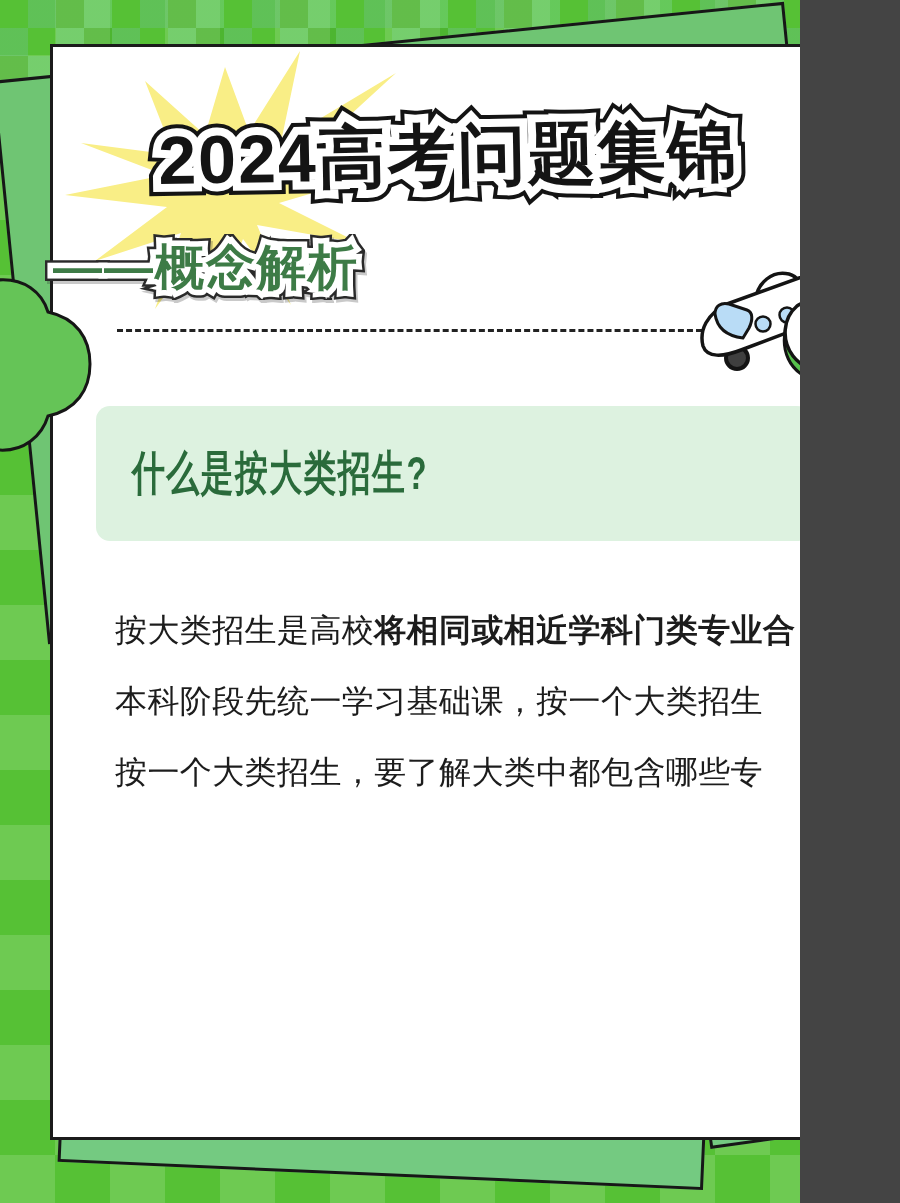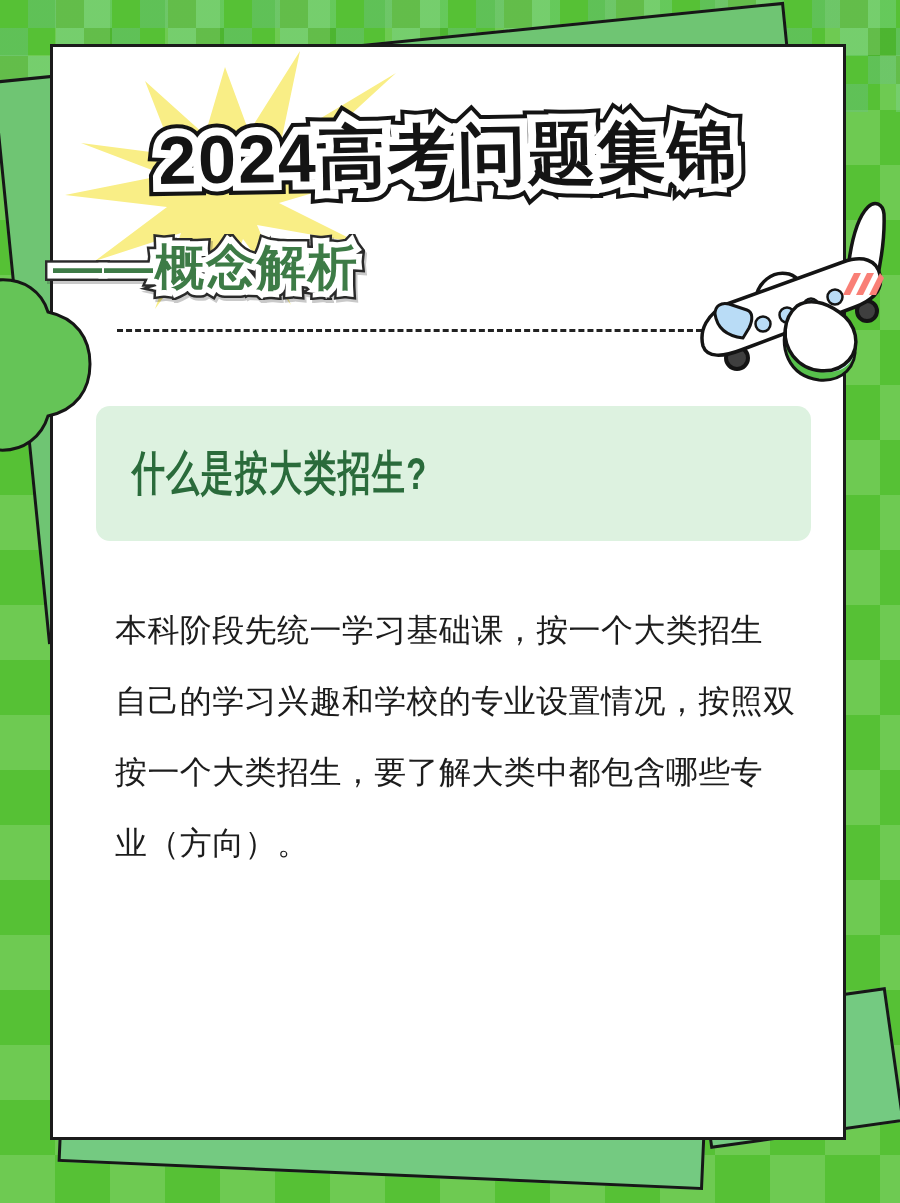--- a/index.html
+++ b/index.html
@@ -2,21 +2,21 @@
 <html style="--background-green: #56c135; --backdrop-green: #6fc573; --backdrop-green-2: #74ca81; --card-bg: #ffffff; --card-border: #1b1b1b; --title-color: #141414; --subtitle-green: #3d7b46; --starburst-yellow: #f9ee86; --heading-green: #2a6b3b; --heading-bg: #ddf2e0; --body-text: #1c1c1c; --plane-red: #f97f76; --plane-window-blue: #b9dcf6; --plane-wing-green: #57c14c; --puzzle-tab-green: #65c457;"><head>
 <meta charset="utf-8">
 <style>
   html,body{margin:0;padding:0;}
   body{
     font-family:"Liberation Sans","DejaVu Sans",sans-serif;
     background:#444;
   }
   .stage{
     position:relative;
-    width:900px;height:1203px;
+    width:800px;height:1203px;
     overflow:hidden;
     background-color:var(--background-green,#56c135);
     background-image:conic-gradient(rgba(255,255,255,.14) 25%, transparent 0 50%, rgba(255,255,255,.14) 0 75%, transparent 0);
     background-size:110px 110px;
   }
   
   .band-top{
     position:absolute;left:0;top:0;width:900px;height:112px;z-index:1;
     background-image:
       conic-gradient(rgba(130,215,160,.35) 25%, transparent 0 50%, rgba(130,215,160,.35) 0 75%, transparent 0),
@@ -82,21 +82,21 @@
   .subtitle-text::before{z-index:-1;-webkit-text-stroke:11px #ffffff;}
   .subtitle-text::after{z-index:-2;-webkit-text-stroke:16px #2a2a2a;}
   .dashed-divider{
     position:absolute;left:64px;top:282px;width:585px;height:0;
     border-top:3px dashed #222222;z-index:4;
   }
   .question-box{
     position:absolute;left:43px;top:359px;width:715px;height:135px;
     background:var(--heading-bg,#ddf2e0);
     border-radius:14px;z-index:2;
-    display:flex;align-items:center;font-family:Liberation Mono, monospace;
+    display:flex;align-items:center;
   }
   .question-text{
     display:inline-block;
     margin-left:36px;
     font-size:47px;font-weight:800;letter-spacing:2px;
     color:var(--heading-green,#2a6b3b);
     transform:scaleX(.70);transform-origin:0 50%;
     white-space:nowrap;
   }
   .answer{
@@ -141,24 +141,23 @@
       <span class="sticker subtitle-text" data-text="——概念解析">——概念解析</span>
     </div>
 
     <div class="dashed-divider"></div>
 
     <div class="question-box">
       <span class="question-text">什么是按大类招生?</span>
     </div>
 
     <div class="answer">
+        <div class="line"><span>按大类招生是高校</span><span class="bold">将相同或相近学科门类专业合</span></div>
         <div class="line"><span>本科阶段先统一学习基础课，按一个大类招生</span></div>
-        <div class="line"><span>自己的学习兴趣和学校的专业设置情况，按照双</span></div>
         <div class="line"><span>按一个大类招生，要了解大类中都包含哪些专</span></div>
-        <div class="line"><span>业（方向）。</span></div>
       </div>
 
   </div>
 
   <svg class="puzzle-tab" viewBox="0 0 110 212">
     <path d="M0,18 C26,16 44,30 50,50 C78,56 92,76 92,102 C92,128 78,148 50,154 C44,174 26,190 0,188 Z" style="fill:var(--puzzle-tab-green,#65c457)" stroke="#161616" stroke-width="3"></path>
   </svg>
 
   <svg class="plane" viewBox="0 0 200 212">
 

